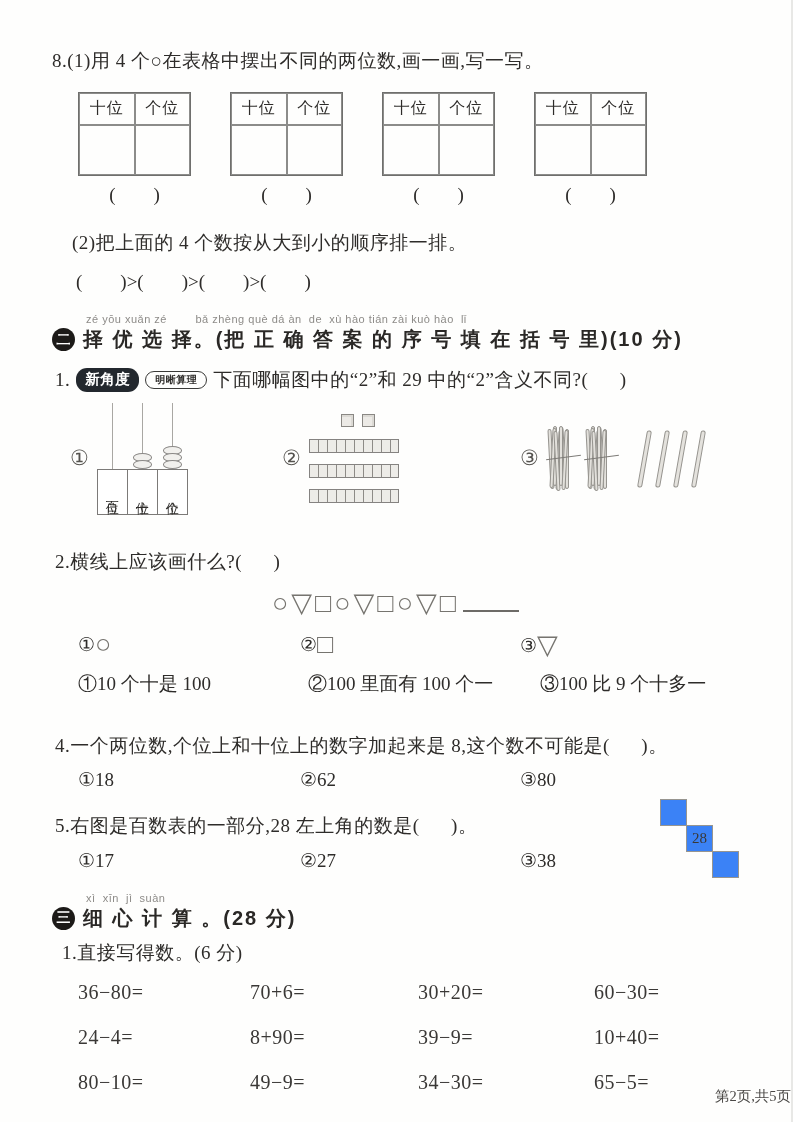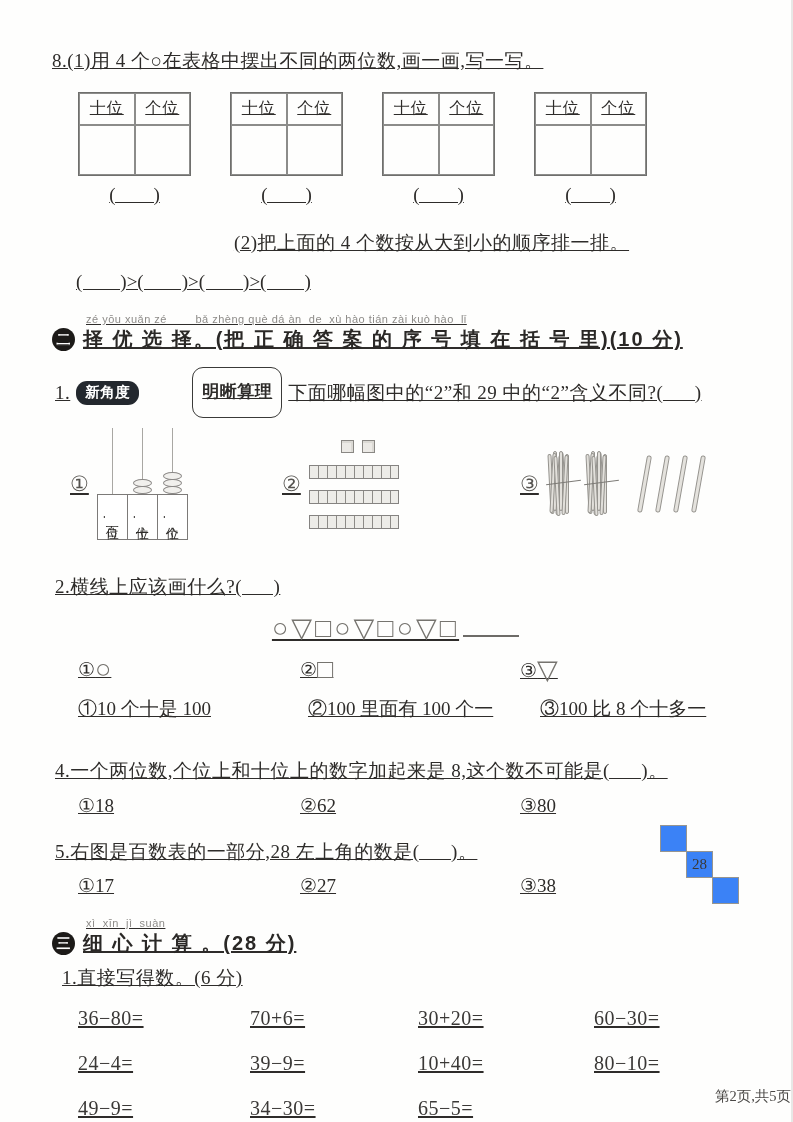--- a/index.html
+++ b/index.html
@@ -3,54 +3,53 @@
 <meta charset="utf-8">
 <style>
   * { margin:0; padding:0; box-sizing:border-box; }
   html,body { background:#ffffff; }
   body { font-family:"Liberation Serif","DejaVu Serif",serif; color:#2e2c2a; }
   .sheet {
     position:relative; width:793px; height:1122px; margin:0 auto;
     background:#fefefd; overflow:hidden;
     border-right:2px solid #e8e8e6;
     padding-top:48px;
-    text-decoration:underline;
   }
   .pre { white-space:pre; }
   .qline { font-size:19px; line-height:1.35; letter-spacing:0.5px; }
 
   
   .q8p1 { margin-left:52px; }
   .tables-row { display:flex; margin-left:78px; margin-top:18px; gap:39px; }
   .pv-table { width:113px; border:1.5px solid #6f6f6d; display:grid;
               grid-template-columns:1fr 1fr; grid-template-rows:32px 50px; }
   .pv-cell { border:0.8px solid #8c8c8a; display:flex; align-items:center; justify-content:center;
              font-size:16px; letter-spacing:1px; }
   .parens-row { display:flex; margin-left:78px; margin-top:8px; gap:39px; }
   .paren { width:113px; text-align:center; font-size:19px; }
-  .q8p2 { margin-left:72px; margin-top:24px;text-align:center; }
+  .q8p2 { margin-left:72px; margin-top:24px; }
   .order-line { margin-left:76px; margin-top:16px; font-size:19px; }
 
   
   .sec { margin-left:52px; margin-top:20px; }
   .pinyin { font-family:"Liberation Sans","DejaVu Sans",sans-serif; color:#8d8b88;
             font-size:11px; margin-left:34px; letter-spacing:0.5px; }
   .sec-title-row { display:flex; align-items:center; gap:8px; margin-top:1px; }
   .sec-icon { width:23px; height:23px; border-radius:50%; background:#1c1a18; color:#fff;
               display:flex; align-items:center; justify-content:center; flex:0 0 auto;
               font-family:"Liberation Sans",sans-serif; font-weight:bold; font-size:14px; }
   .sec-title { font-family:"Liberation Sans","DejaVu Sans",sans-serif; font-weight:bold;
                font-size:20px; color:#2a2826; letter-spacing:2px; }
 
   
   .q1-row { margin-left:55px; margin-top:14px; display:flex; align-items:center; gap:6px; }
   .badge-fill { background:#23282e; color:#fff; border-radius:11px; padding:2px 9px;
                 font-family:"Liberation Sans",sans-serif; font-weight:bold; font-size:14.5px; }
-  .badge-line { border:1.6px solid #3a3a38; border-radius:11px; padding:13px 9px;
-                font-family:"Liberation Sans",sans-serif; font-weight:bold; font-size:17px; color:#2e2c2a;margin-left:47px; }
+  .badge-line { border:1.6px solid #3a3a38; border-radius:11px; padding:1px 9px;
+                font-family:"Liberation Sans",sans-serif; font-weight:bold; font-size:10px; color:#2e2c2a; }
 
   
   .figures-row { display:flex; margin-left:70px; margin-top:8px; height:116px; }
   .marker { font-size:21px; color:#55534f; align-self:center; }
   .fig-abacus { display:flex; align-items:center; gap:8px; width:212px; }
   .abacus { display:flex; align-items:flex-end; height:112px; }
   .ab-col { width:31px; height:112px; display:flex; flex-direction:column; align-items:center;
             justify-content:flex-end; margin-left:-1px; }
   .ab-col:first-child { margin-left:0; }
   .ab-rod { width:1.5px; background:#a9a7a3; flex:1 1 auto; }
@@ -247,21 +246,21 @@
   </div>
   <div class="opts3">
     <div><span>①</span><span class="opt-shape">○</span></div>
     <div><span>②</span><span class="opt-shape">□</span></div>
     <div><span>③</span><span class="opt-shape">▽</span></div>
   </div>
 
   <div class="opts3" style="grid-template-columns:230px 232px auto">
     <div class="pre">①10 个十是 100</div>
     <div class="pre">②100 里面有 100 个一</div>
-    <div class="pre">③100 比 8 个十多一</div>
+    <div class="pre">③100 比 9 个十多一</div>
   </div>
 
   <div class="qline pre q-text" style="margin-top:36px">4.一个两位数,个位上和十位上的数字加起来是 8,这个数不可能是(      )。</div>
   <div class="opts3">
     <div>①18</div>
     <div>②62</div>
     <div>③80</div>
   </div>
 
   <div class="q5-wrap">
@@ -286,20 +285,21 @@
     </div>
   </div>
 
   <div class="qline pre calc-title">1.直接写得数。(6 分)</div>
   <div class="calc-grid">
     <div>36−80=</div>
     <div>70+6=</div>
     <div>30+20=</div>
     <div>60−30=</div>
     <div>24−4=</div>
+    <div>8+90=</div>
     <div>39−9=</div>
     <div>10+40=</div>
     <div>80−10=</div>
     <div>49−9=</div>
     <div>34−30=</div>
     <div>65−5=</div>
   </div>
 
   <div class="footer">第2页,共5页</div>
 </div>

